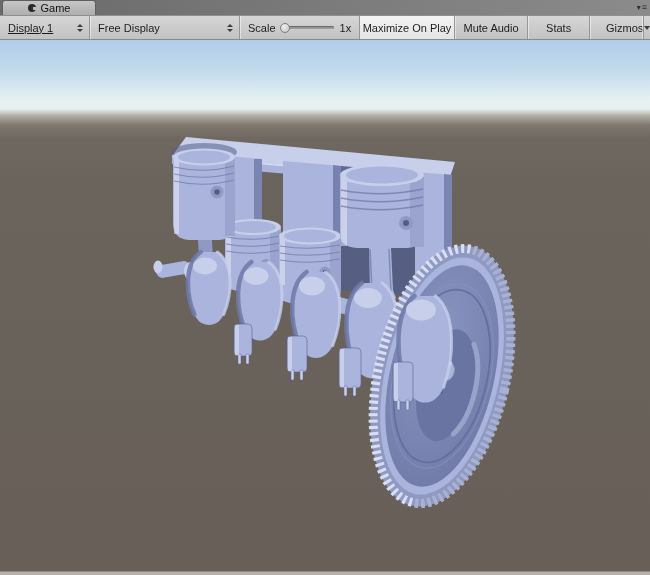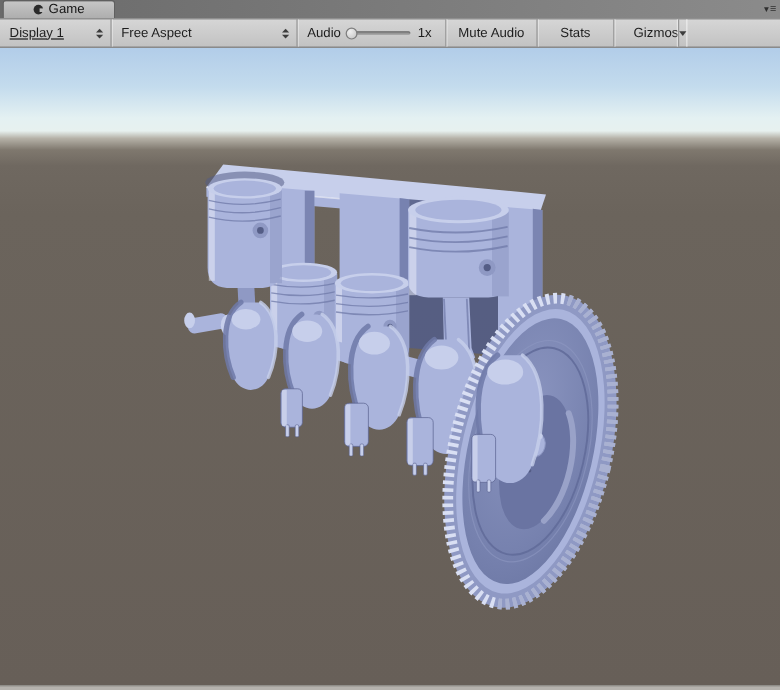--- a/index.html
+++ b/index.html
@@ -83,32 +83,35 @@
 
   <div class="toolbar">
     <div class="seg pad" style="width:93px;text-decoration:underline;">
       <span class="lbl">Display 1</span>
       <span class="updown">
           <i class="up"></i>
           <i class="dn"></i>
         </span>
     </div>
     <div class="seg pad" style="width:155px;">
-      <span class="lbl">Free Aspect</span>
+      <span class="lbl">Free Display</span>
       <span class="updown">
           <i class="up"></i>
           <i class="dn"></i>
         </span>
     </div>
     <div class="seg scale-wrap" style="width:124px;">
-      <span class="lbl">Audio</span>
+      <span class="lbl">Scale</span>
       <span class="track">
         <span class="knob"></span>
       </span>
       <span class="lbl">1x</span>
+    </div>
+    <div class="seg btn active" style="width:98px;">
+      <span class="lbl">Maximize On Play</span>
     </div>
     <div class="seg btn" style="width:76px;">
       <span class="lbl">Mute Audio</span>
     </div>
     <div class="seg btn" style="width:64px;">
       <span class="lbl">Stats</span>
     </div>
     <div class="seg" style="width:60px;border-right:none;padding-left:16px;">
       <span class="lbl">Gizmos</span>
       <span class="gz-caret">

